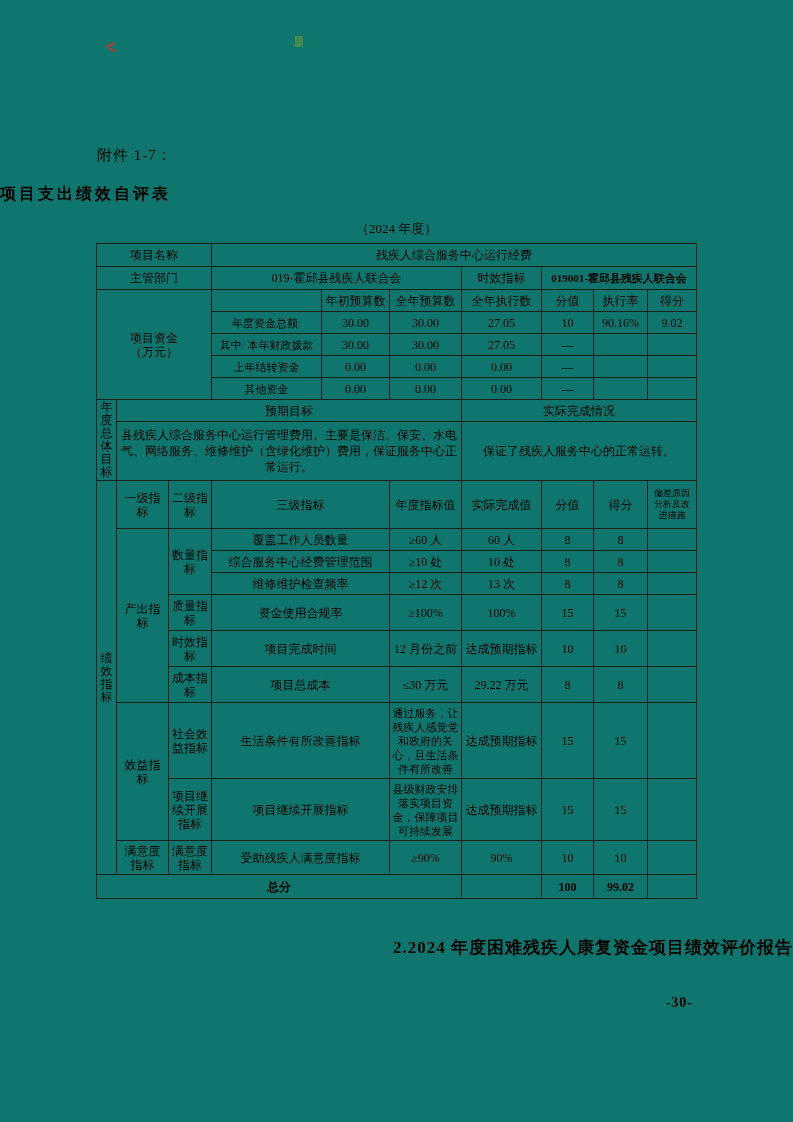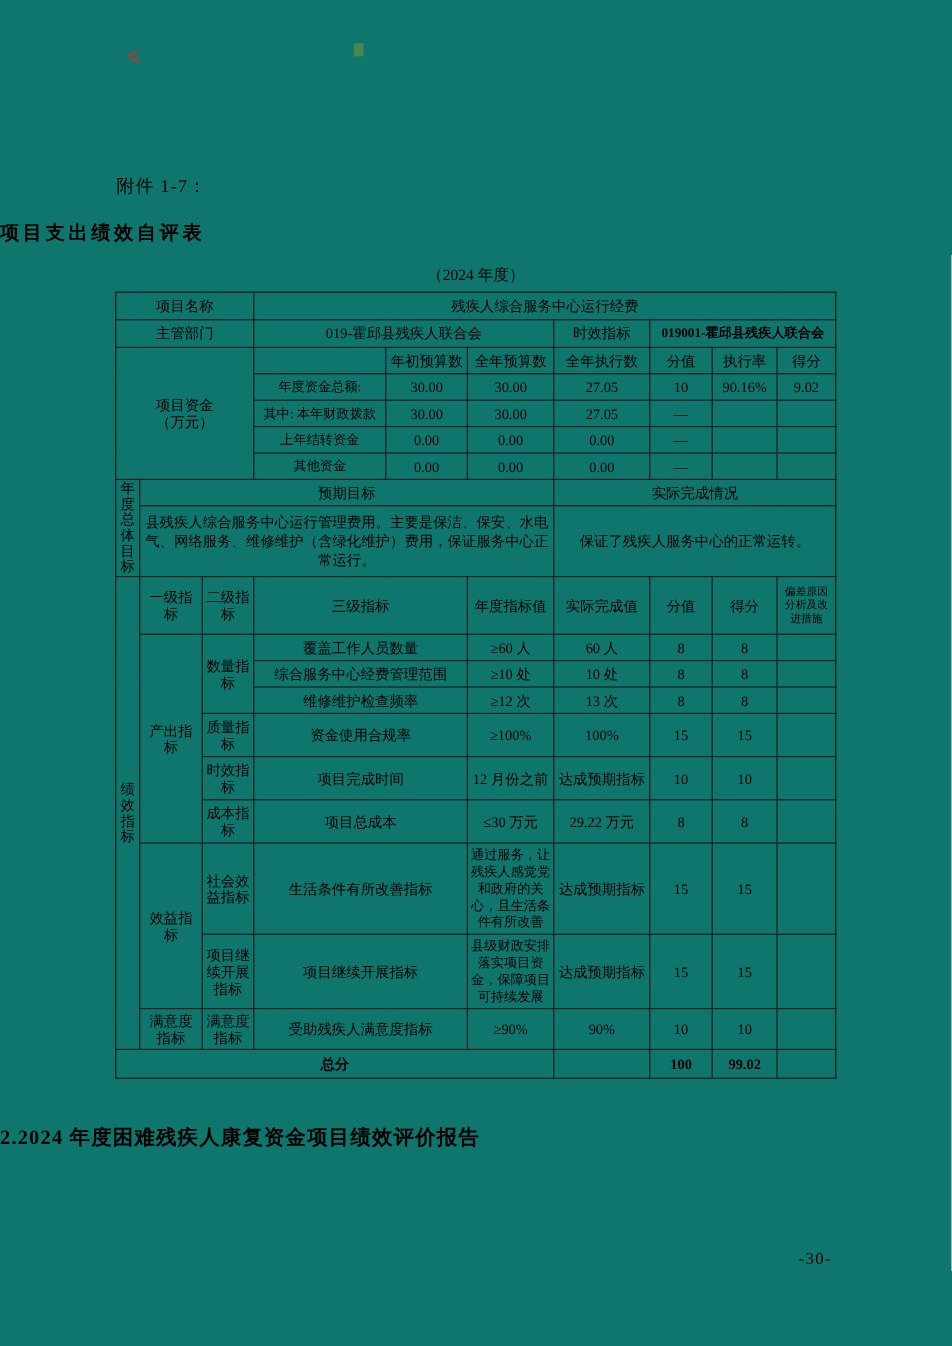--- a/index.html
+++ b/index.html
@@ -31,22 +31,22 @@
   td.small { font-size:11px;font-weight:bold; }
   td.tiny { font-size:9px; line-height:11px; padding:1px;margin-left:21px; }
   td.mt { font-size:11px; line-height:14px; }
   td.goal-text { text-align:justify; padding:3px 5px; line-height:16px;margin-top:33px; }
   .bold { font-weight:bold; }
 
   tr.h23{height:23px} tr.h22{height:22px} tr.h48{height:48px}
   tr.h36{height:36px} tr.h58{height:58px} tr.h76{height:76px}
   tr.h62{height:62px} tr.h34{height:34px} tr.h24{height:24px}
 
-  .next-heading { position:absolute; left:0; top:936px; width:100%; text-align:left; font-size:17px; font-weight:bold; letter-spacing:1px; }
-  .page-number { position:absolute; top:1042px; right:100px; font-size:14px; letter-spacing:1px; }
+  .next-heading { position:absolute; left:0; top:936px; width:100%; text-align:right; font-size:17px; font-weight:bold; letter-spacing:1px; }
+  .page-number { position:absolute; top:995px; right:100px; font-size:14px; letter-spacing:1px;font-weight:bold; }
 
   .artifact-red { position:absolute; left:106px; top:41px; width:12px; height:13px; }
   .artifact-red span { position:absolute; display:block; background:#c13328; }
   .artifact-red .s1 { width:9px; height:2px; left:0; top:3px; transform:rotate(-28deg); }
   .artifact-red .s2 { width:7px; height:2px; left:3px; top:8px; transform:rotate(18deg); }
   .artifact-green { position:absolute; left:295px; top:36px; width:8px; height:11px; background:#4c8b4a; opacity:.9; }
 </style>
 </head>
 <body>
 

